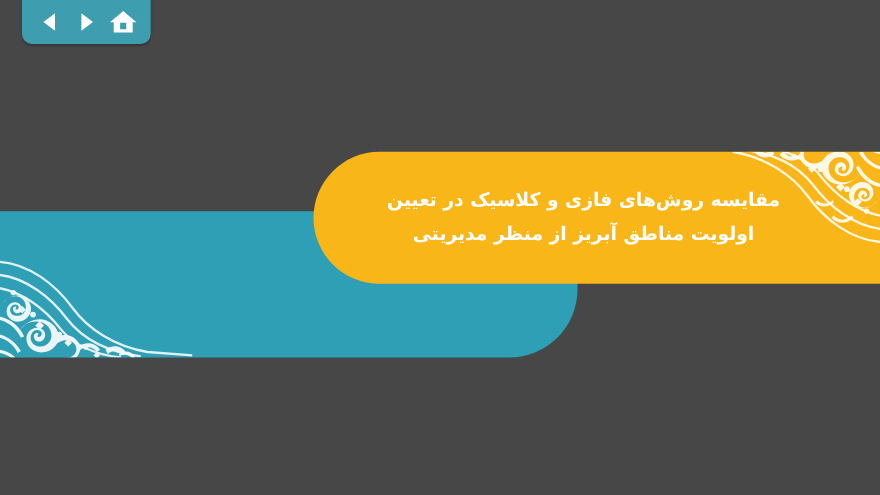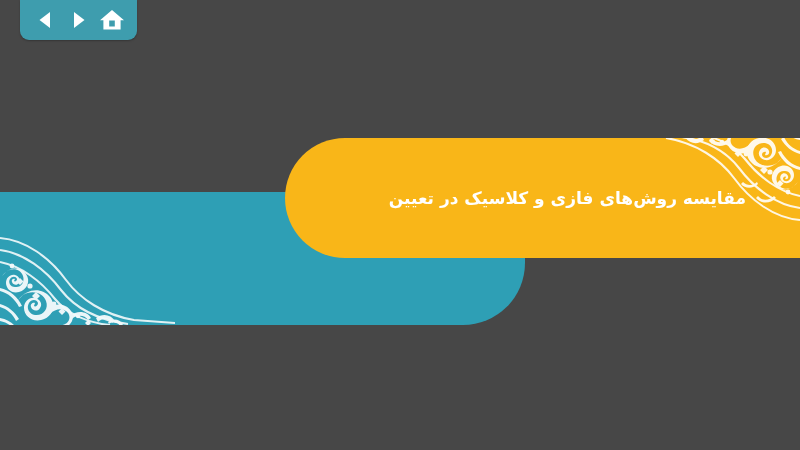--- a/index.html
+++ b/index.html
@@ -73,21 +73,21 @@
     width: 170px;
     height: 120px;
     pointer-events: none;
     opacity: 0.95;
   }
   #title-text {
     position: absolute;
     inset: 0;
     display: flex;
     flex-direction: column;
-    align-items: flex-start;
+    align-items: center;
     justify-content: center;
     gap: 6px;
     color: #FFFFFF;
     font-size: 17px;
     line-height: 1.45;
     font-weight: 700;
     letter-spacing: 0.2px;
     text-align: center;
     padding: 0 54px 0 30px;
     box-sizing: border-box;
@@ -176,20 +176,21 @@
         <path d="M170,16 c-8,-2 -15,-8 -19,-15 l3,-2 c3,7 9,12 16,14 z"></path>
         <path d="M170,2 c-6,-1 -11,-4 -14,-7 l2,-2 c3,3 7,5 12,6 z"></path>
         <path d="M62,-2 c-5,4 -12,3 -15,-3 l3,-1 c2,4 8,5 11,2 z"></path>
         <path d="M146,60 c-6,6 -15,6 -20,0 l2,-2 c4,5 11,5 16,0 z"></path>
         <path d="M128,46 c-5,5 -13,5 -17,0 l2,-2 c4,4 10,4 14,0 z"></path>
       </g>
     </svg>
 
     <div id="title-text">
       <div class="title-line">مقایسه روش‌های فازی و کلاسیک در تعیین</div>
+      <div class="title-line">اولویت مناطق آبریز از منظر مدیریتی</div>
     </div>
   </div>
 
   <div id="nav-toolbar">
 
     <button class="nav-btn" title="">
       <span>
         <svg width="22" height="22" viewBox="0 0 22 22" xmlns="http://www.w3.org/2000/svg" aria-hidden="true">
           <path d="M16 3 L16 19 L5.5 11 Z" fill="#FFFFFF"></path>
         </svg>

